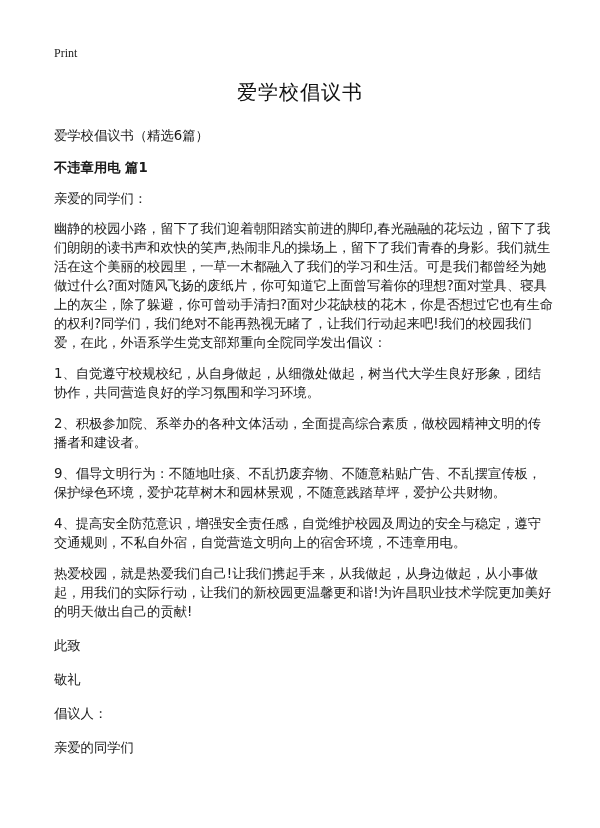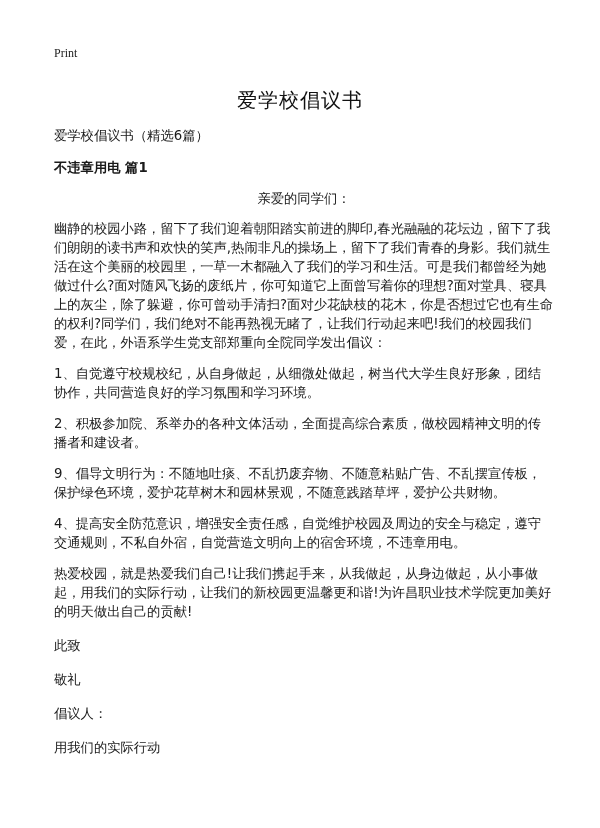--- a/index.html
+++ b/index.html
@@ -2,26 +2,26 @@
 <html><head>
 <meta charset="utf-8">
 <style>
   html, body { margin: 0; padding: 0; background: #ffffff; }
   body { width: 600px; height: 828px; overflow: hidden; position: relative;
          font-family: "DejaVu Sans", "Liberation Sans", sans-serif; color: #1a1a1a; }
   .page { position: absolute; left: 0; top: 0; width: 600px; height: 716px; background: #fff; }
   .print { position: absolute; left: 54px; top: 46px; font-family: "Liberation Serif", "DejaVu Serif", serif;
            font-size: 12px; color: #222; }
   .title { position: absolute; left: 0; width: 600px; top: 79px; text-align: center;
-           font-size: 20px; letter-spacing: 1px; color: #111; margin-top: 8px; }
+           font-size: 20px; letter-spacing: 1px; color: #111; }
   .content { position: absolute; left: 54px; top: 118px; width: 500px; font-size: 13.3px; line-height: 19px; margin-top: 8px; }
   .content p { margin: 0 0 12px 0; }
   .subtitle { margin-bottom: 13px !important; }
   .heading { font-weight: bold; margin-bottom: 12px !important; }
-  .greeting { margin-bottom: 11px !important; text-align: center; }
+  .greeting { margin-bottom: 11px !important; }
   .item { margin-bottom: 12px !important; }
   .closing { margin-bottom: 15px !important; }
 </style>
 </head>
 <body>
 
 <div class="page">
   <div class="print">Print</div>
   <div class="title">爱学校倡议书</div>
 
@@ -31,15 +31,15 @@
     <p class="greeting">亲爱的同学们：</p>
     <p>幽静的校园小路，留下了我们迎着朝阳踏实前进的脚印,春光融融的花坛边，留下了我们朗朗的读书声和欢快的笑声,热闹非凡的操场上，留下了我们青春的身影。我们就生活在这个美丽的校园里，一草一木都融入了我们的学习和生活。可是我们都曾经为她做过什么?面对随风飞扬的废纸片，你可知道它上面曾写着你的理想?面对堂具、寝具上的灰尘，除了躲避，你可曾动手清扫?面对少花缺枝的花木，你是否想过它也有生命的权利?同学们，我们绝对不能再熟视无睹了，让我们行动起来吧!我们的校园我们爱，在此，外语系学生党支部郑重向全院同学发出倡议：</p>
     <p class="item">1、自觉遵守校规校纪，从自身做起，从细微处做起，树当代大学生良好形象，团结协作，共同营造良好的学习氛围和学习环境。</p>
     <p class="item">2、积极参加院、系举办的各种文体活动，全面提高综合素质，做校园精神文明的传播者和建设者。</p>
     <p class="item">9、倡导文明行为：不随地吐痰、不乱扔废弃物、不随意粘贴广告、不乱摆宣传板，保护绿色环境，爱护花草树木和园林景观，不随意践踏草坪，爱护公共财物。</p>
     <p class="item">4、提高安全防范意识，增强安全责任感，自觉维护校园及周边的安全与稳定，遵守交通规则，不私自外宿，自觉营造文明向上的宿舍环境，不违章用电。</p>
     <p class="closing">热爱校园，就是热爱我们自己!让我们携起手来，从我做起，从身边做起，从小事做起，用我们的实际行动，让我们的新校园更温馨更和谐!为许昌职业技术学院更加美好的明天做出自己的贡献!</p>
     <p class="closing">此致</p>
     <p class="closing">敬礼</p>
     <p class="closing">倡议人：</p>
-    <p class="closing">用我们的实际行动</p>
+    <p class="closing">亲爱的同学们</p>
   </div>
 </div>
 
 </body></html>

